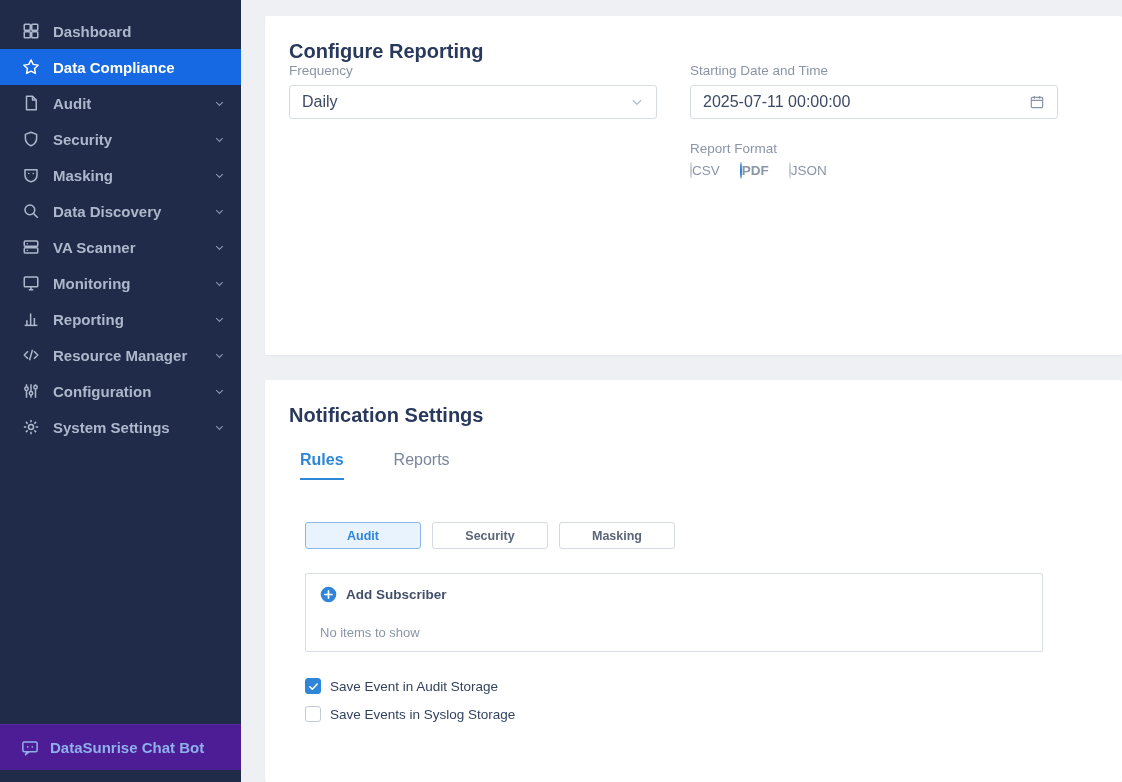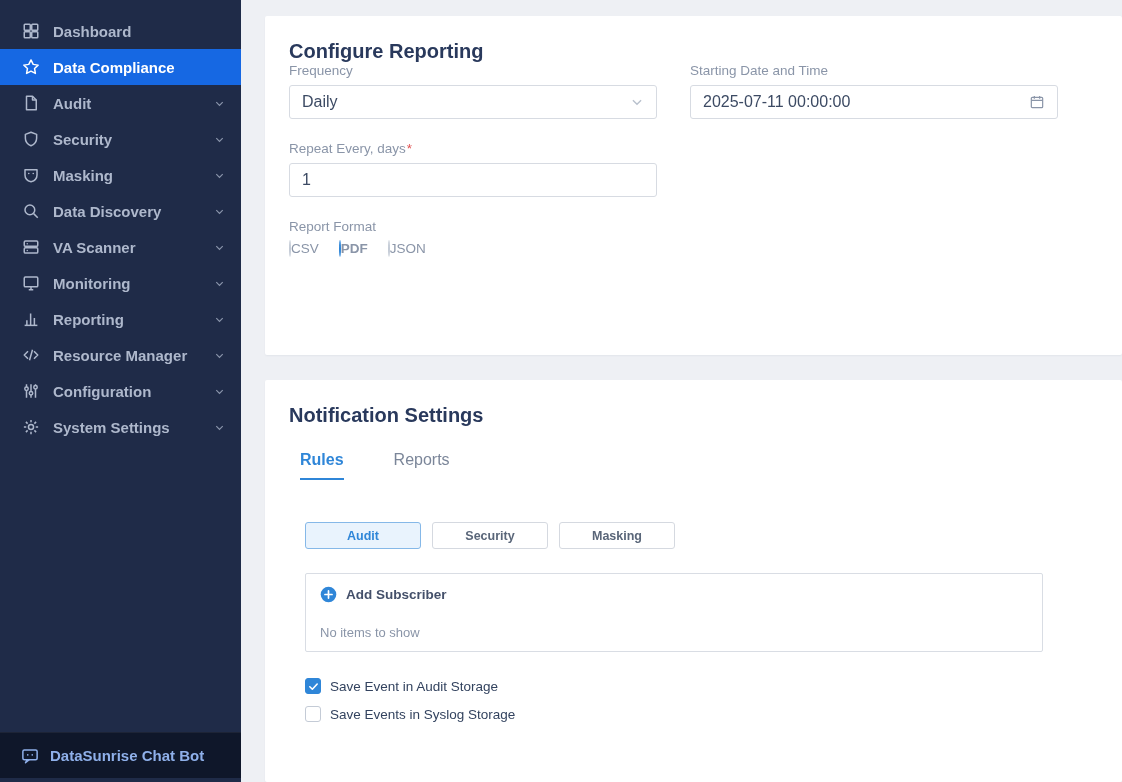--- a/index.html
+++ b/index.html
@@ -20,22 +20,22 @@
     height: 36px; display: flex; align-items: center;
     padding: 0 16px 0 22px; gap: 13px;
     font-size: 15px; font-weight: 600; color: #aeb8cc; cursor: pointer;
   }
   .side-item .lbl { flex: 1; white-space: nowrap; }
   .side-item.active { background: #1668e3; color: #ffffff; }
   .side-icon { width: 18px; height: 18px; display: flex; align-items: center; justify-content: center; }
   .side-icon svg { display: block; }
   .chev { opacity: .75; display: flex; }
   .chatbot {
-    position: absolute; left: 0; right: 0; bottom: 4px; height: 46px;
-    background: #0f172a; border-top: 1px solid rgba(255,255,255,.06);
+    position: absolute; left: 0; right: 0; bottom: 12px; height: 46px;
+    background: #4c1d95; border-top: 1px solid rgba(255,255,255,.06);
     display: flex; align-items: center; gap: 11px; padding: 0 21px;
     color: #8fb0ea; font-size: 15px; font-weight: 700; cursor: pointer;
   }
 
   
   .main { flex: 1; display: flex; flex-direction: column; overflow: hidden; }
   .card {
     background: #ffffff; margin-left: 24px; border-radius: 2px;
     box-shadow: 0 1px 2px rgba(20,40,80,.05);
   }
@@ -332,24 +332,20 @@
             <span class="val">2025-07-11 00:00:00</span>
             <span class="cal-ic">
               <svg width="16" height="16" viewBox="0 0 24 24" fill="none" stroke="#8a95a8" stroke-width="1.8">
                   <rect x="3.5" y="5" width="17" height="15.5" rx="1.5"></rect>
                   <path d="M3.5 9.5h17M8 3v4M16 3v4"></path>
                 </svg>
             </span>
           </div>
         </div>
 
-        <div class="field">
-          <label><span>Repeat Every, days</span><span class="req">*</span></label>
-          <input class="control" type="text" value="1" style="">
-        </div>
 
         <div></div>
 
         <div class="field">
           <label>Report Format</label>
           <div class="radio-row">
             <label class="radio">
               <span class="rdot"></span>
               <span>CSV</span>
             </label>

